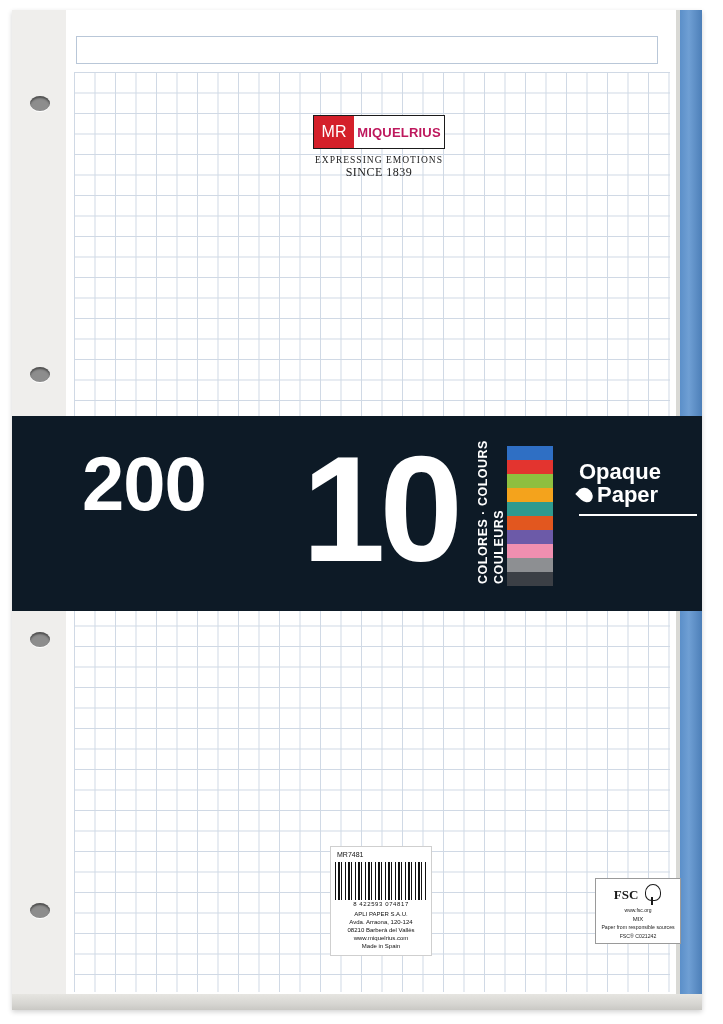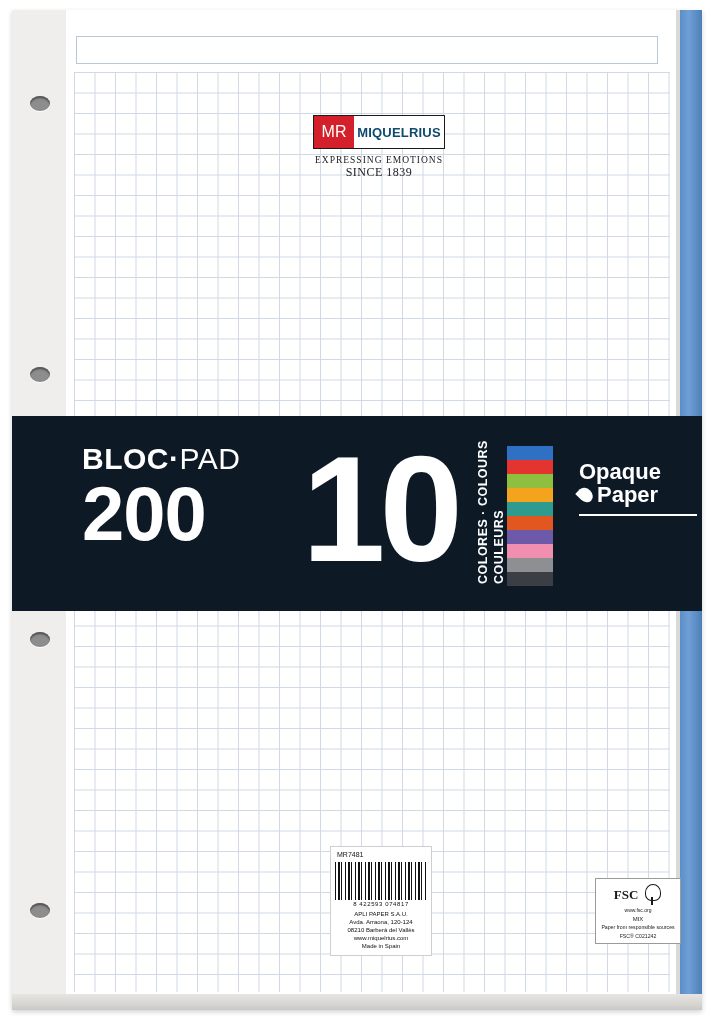--- a/index.html
+++ b/index.html
@@ -141,21 +141,21 @@
     justify-content: center;
     letter-spacing: 0px;
   }
   .logo-name {
     flex: 1;
     display: flex;
     align-items: center;
     justify-content: center;
     font-size: 13px;
     font-weight: bold;
-    color: #0c4a6e;
+    color: #be185d;
     letter-spacing: 0.2px;
   }
   .logo-tag {
     font-size: 9.5px;
     letter-spacing: 1px;
     color: #1a1a1a;
     margin-top: 6px;
     font-family: "Liberation Serif", serif;
   }
   .logo-since {
@@ -410,23 +410,20 @@
         <div class="logo-name">MIQUELRIUS</div>
       </div>
       <div class="logo-tag">EXPRESSING EMOTIONS</div>
       <div class="logo-since">SINCE 1839</div>
     </div>
 
     <div class="band">
       <div class="band-inner">
 
         <div class="band-left">
-          <div class="bloc-pad">
-            <span>BLOC</span><span>·</span><span class="thin">PAD</span>
-          </div>
           <div class="num200">200</div>
         </div>
 
         <div class="num10">10</div>
 
         <div class="colores">
           <span class="c1">COLORES · COLOURS</span>
           <span class="c2">COULEURS</span>
         </div>
 

